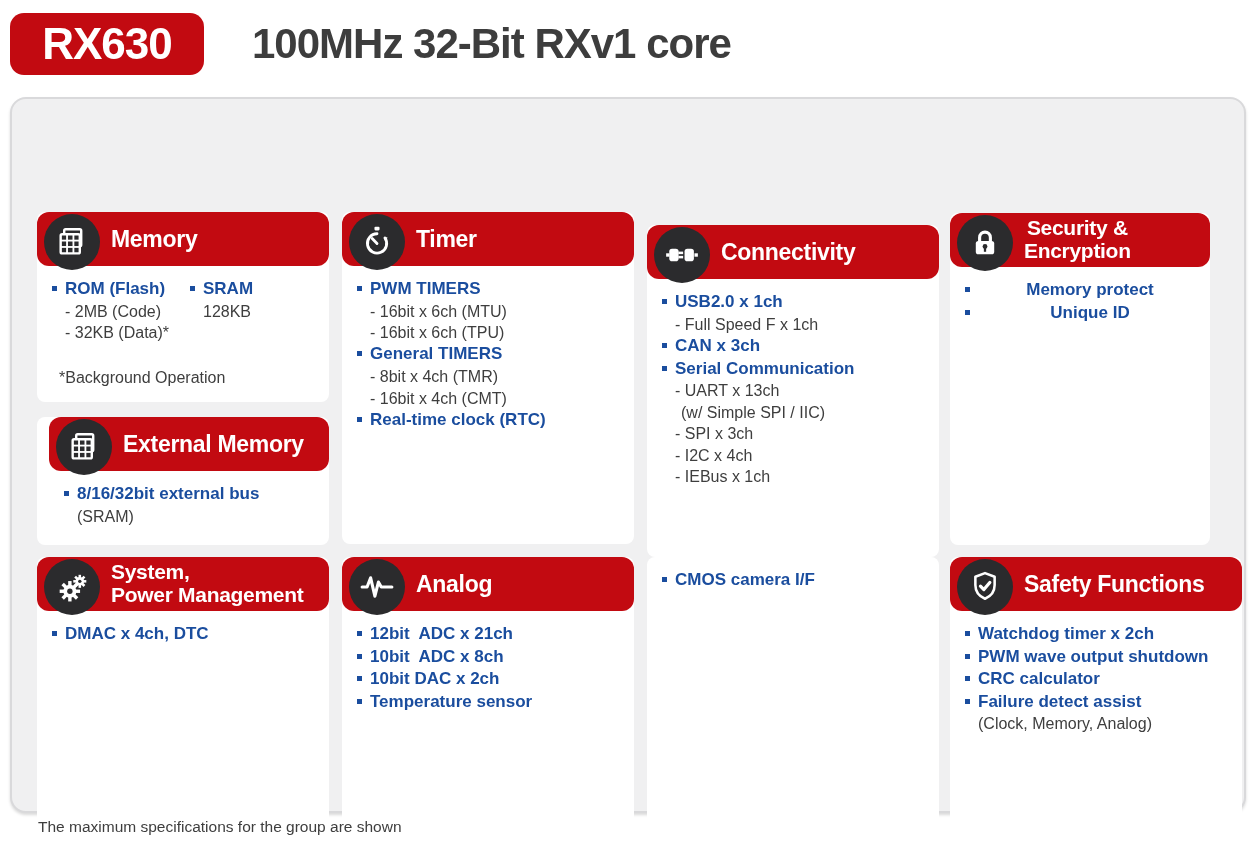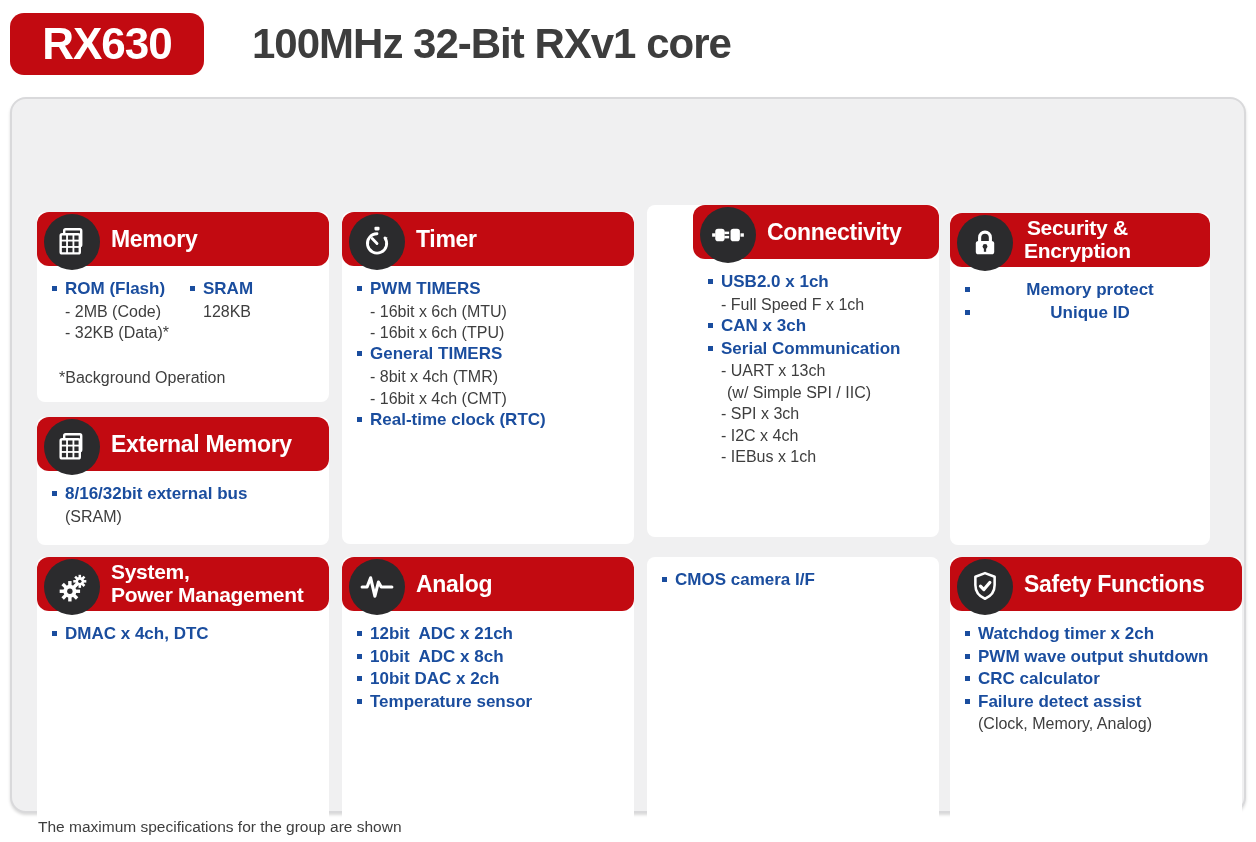--- a/index.html
+++ b/index.html
@@ -27,23 +27,23 @@
   .panel{
     position:absolute;left:10px;top:97px;width:1236px;height:716px;box-sizing:border-box;
     background:var(--panel-bg);border:2px solid #d9d9db;border-radius:16px;
     box-shadow:0 2px 3px rgba(0,0,0,0.15);
   }
   .card{
     position:absolute;background:#ffffff;border-radius:8px;box-sizing:border-box;
   }
   .card-memory{left:25px;top:113px;width:292px;height:190px;}
   .card-timer{left:330px;top:113px;width:292px;height:332px;}
-  .card-connectivity{left:635px;top:106px;width:292px;height:332px;padding-left:46px;}
+  .card-connectivity{left:635px;top:126px;width:292px;height:332px;}
   .card-security{left:938px;top:114px;width:260px;height:332px;text-align:center;}
-  .card-external-memory{left:25px;top:318px;width:292px;height:128px;}
+  .card-external-memory{left:25px;top:318px;width:292px;height:128px;padding-left:12px;}
   .card-system{left:25px;top:458px;width:292px;height:347px;}
   .card-analog{left:330px;top:458px;width:292px;height:347px;}
   .card-hmi{left:635px;top:458px;width:292px;height:347px;}
   .card-safety{left:938px;top:458px;width:292px;height:347px;}
 
   .card-header{
     position:relative;height:54px;background:var(--red);border-radius:12px;
     display:flex;align-items:center;
   }
   .icon-circle{

